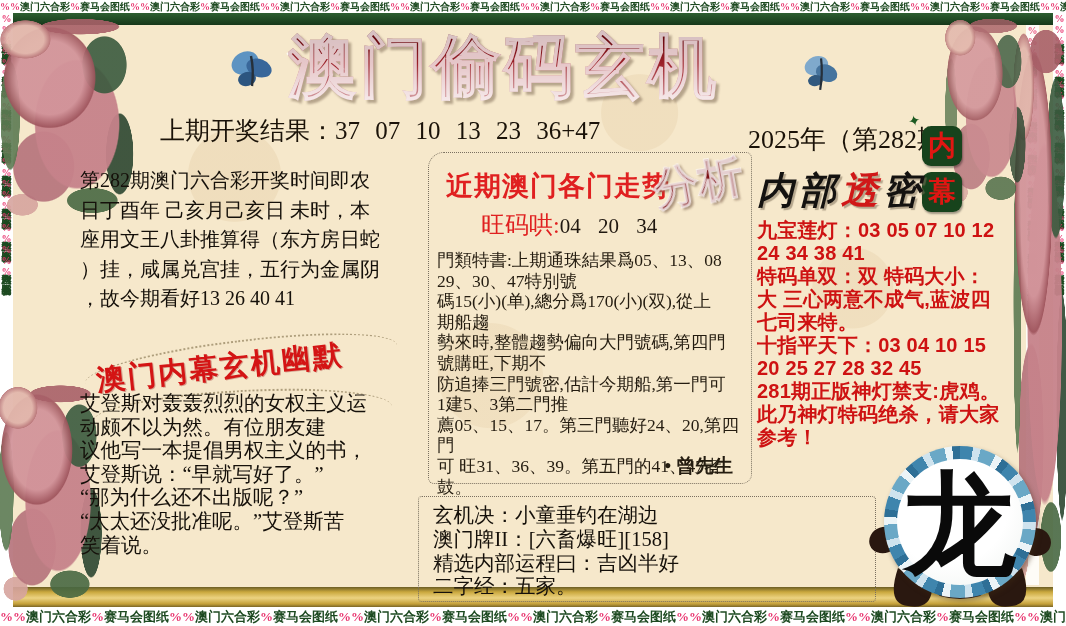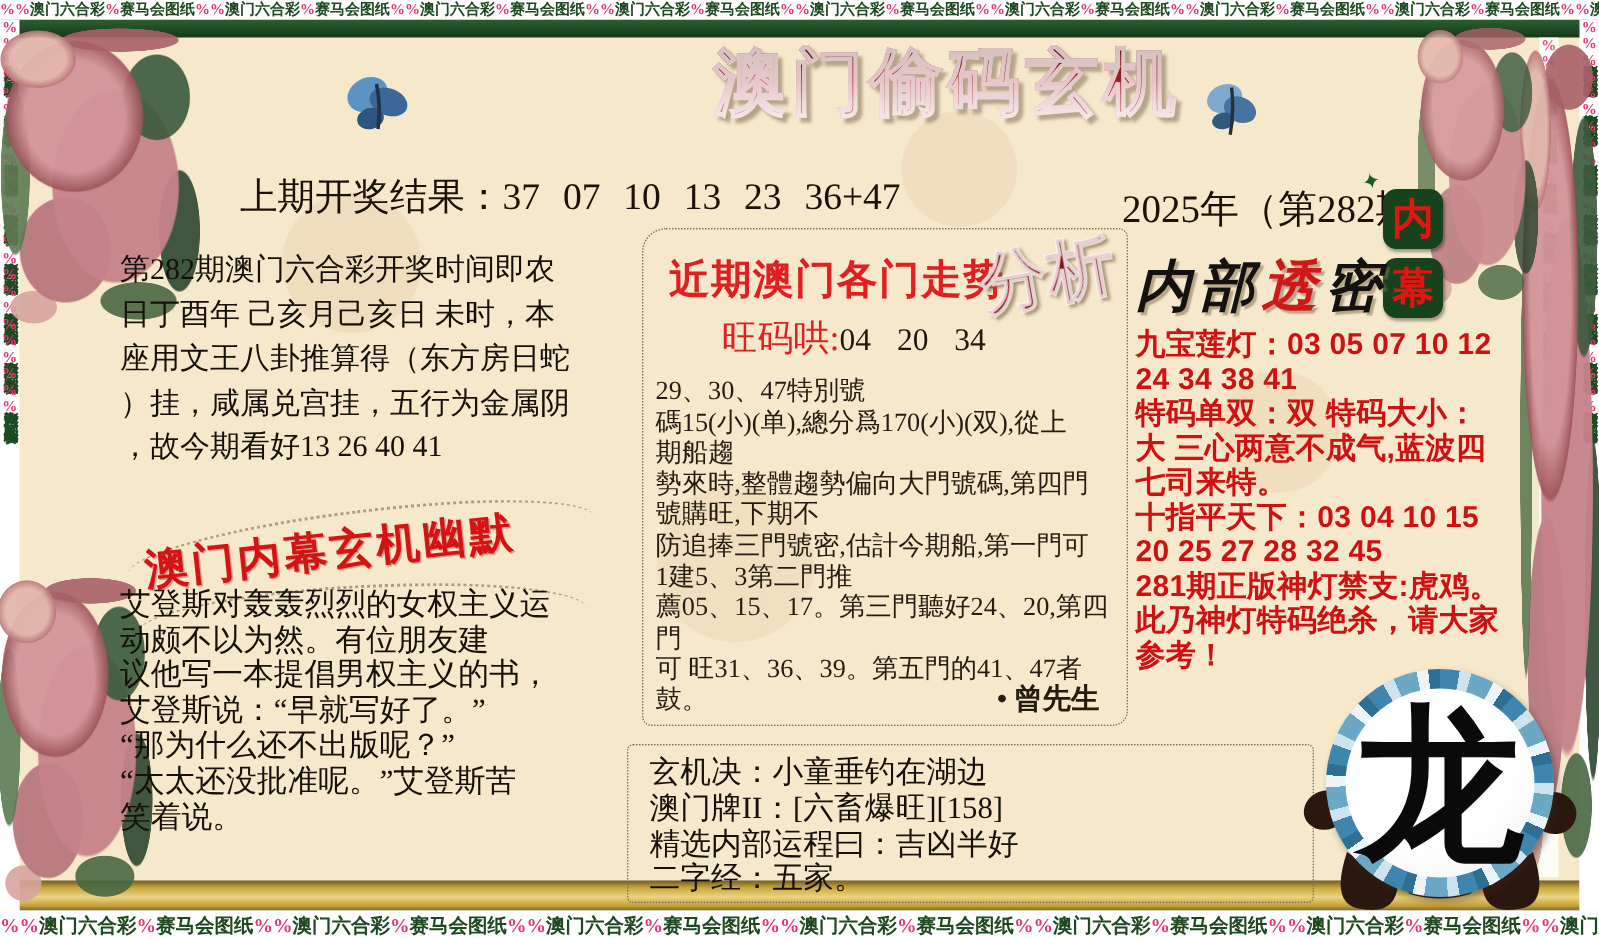--- a/index.html
+++ b/index.html
@@ -35,21 +35,21 @@
       radial-gradient(closest-side at 56% 52%, rgba(198,130,138,.95) 0 62%, transparent 64%),
       radial-gradient(closest-side at 84% 66%, rgba(44,70,48,.9) 0 55%, transparent 57%),
       radial-gradient(closest-side at 34% 72%, rgba(182,116,124,.92) 0 58%, transparent 60%),
       radial-gradient(closest-side at 66% 88%, rgba(72,104,66,.9) 0 48%, transparent 50%),
       radial-gradient(closest-side at 20% 90%, rgba(214,164,158,.9) 0 50%, transparent 52%);}
   #floral-tl{left:-8px;top:14px;width:152px;height:212px;}
   #floral-bl{left:-8px;top:380px;width:118px;height:232px;}
   #floral-r{right:-6px;top:16px;width:62px;height:592px;}
   #floral-tr{right:34px;top:14px;width:92px;height:198px;opacity:.9;}
   
-  #title{left:288px;top:30px;width:500px;text-align:right;font-size:48px;font-weight:bold;
+  #title{left:288px;top:30px;width:500px;text-align:left;font-size:68px;font-weight:bold;
     letter-spacing:4px;line-height:1.1;z-index:7;
     background:linear-gradient(180deg,#5f070c 5%,#9c2129 45%,#d9a7ab 95%);
     -webkit-background-clip:text;background-clip:text;color:#8c1218;-webkit-text-fill-color:transparent;
     -webkit-text-stroke:1.5px rgba(255,255,255,.75);
     filter:drop-shadow(3px 3px 1px rgba(130,110,88,.55));}
   .butterfly{z-index:7;}
   #prev-result{left:160px;top:114px;font-size:25px;color:#1a1208;z-index:7;}
   #prev-result .nums{word-spacing:9px;margin-top:36px;}
   #issue{left:748px;top:122px;font-size:26px;color:#1a1208;z-index:7;}
   #badge{left:922px;top:126px;z-index:7;}
@@ -165,20 +165,21 @@
     <div>笑着说。</div>
   </div>
 
   <div id="mid-box" class="abs">
     <div id="trend-title" class="abs">近期澳门各门走势</div>
     <div id="trend-em" class="abs">分析</div>
     <div id="hot-line" class="abs">
       <span class="lbl">旺码哄:</span><span class="nums">04 20 34</span>
     </div>
     <div id="mid-body" class="abs">
+      <div>門類特書:上期通珠結果爲05、13、08</div>
       <div>29、30、47特別號</div>
       <div>碼15(小)(单),總分爲170(小)(双),從上</div>
       <div>期船趨</div>
       <div>勢來時,整體趨勢偏向大門號碼,第四門</div>
       <div>號購旺,下期不</div>
       <div>防追捧三門號密,估計今期船,第一門可</div>
       <div>1建5、3第二門推</div>
       <div>薦05、15、17。第三門聽好24、20,第四門</div>
       <div>可 旺31、36、39。第五門的41、47者鼓。</div>
     </div>

